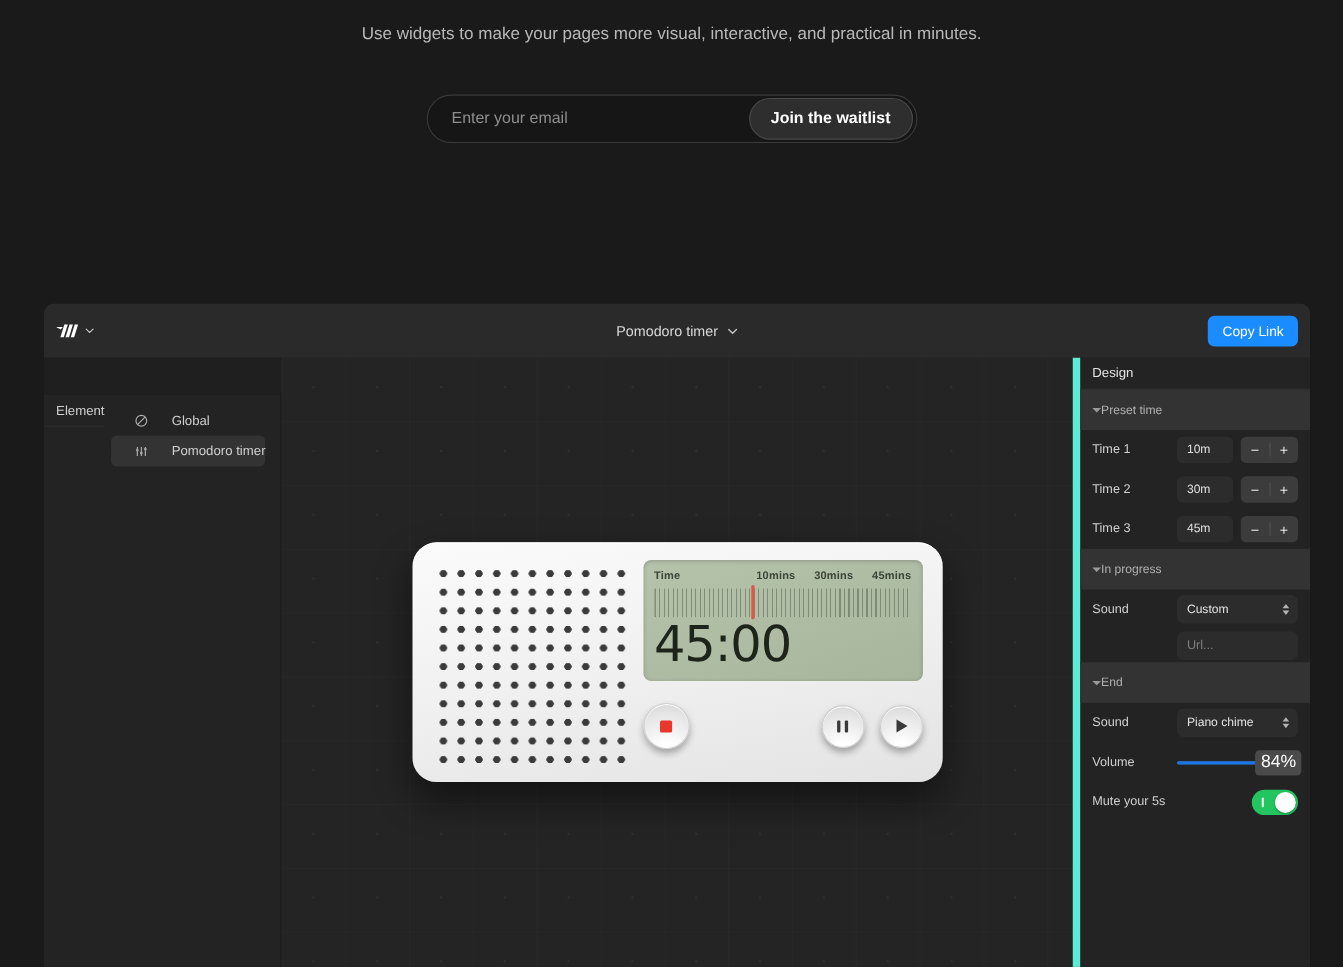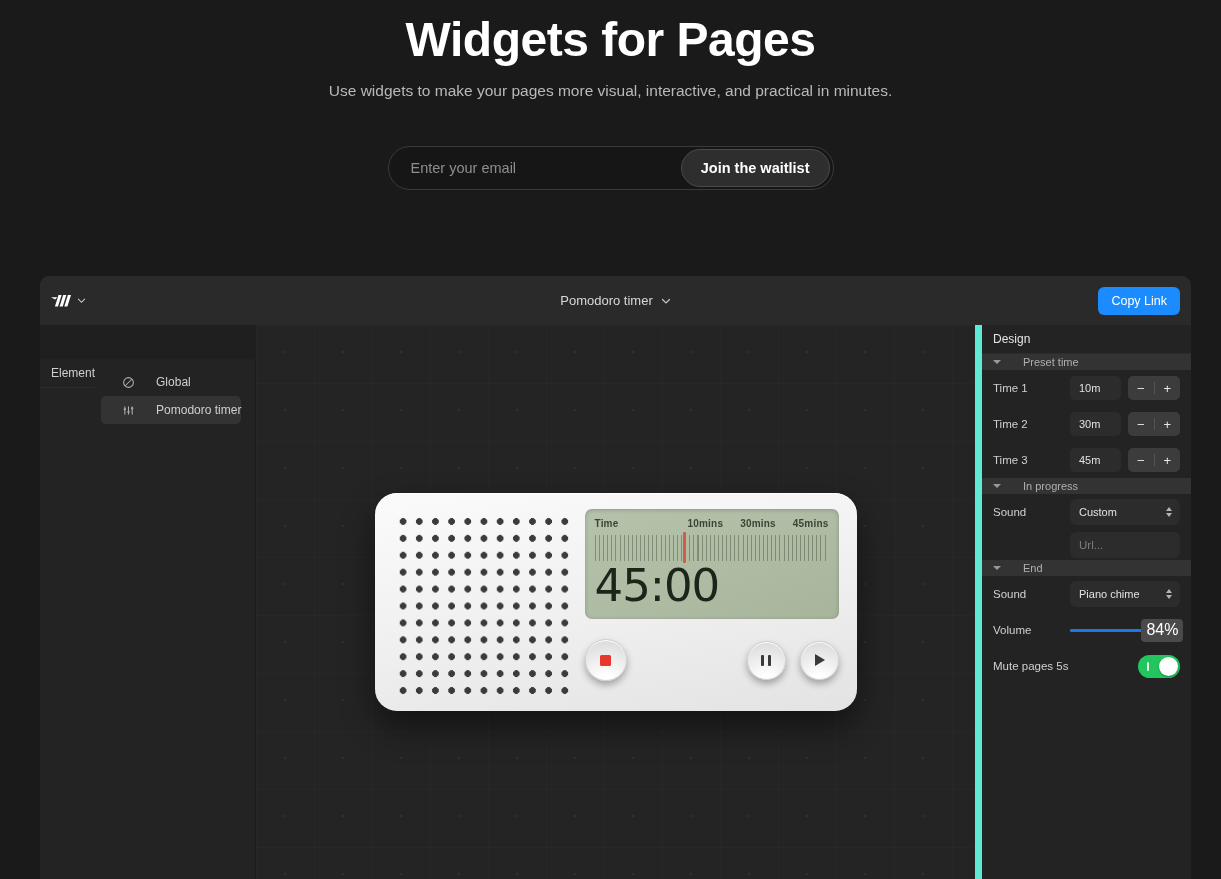--- a/index.html
+++ b/index.html
@@ -202,22 +202,22 @@
     border-left: 7px solid #5eead4;
     overflow: hidden;
   }
   .rp-head {
     height: 29px; display: flex; align-items: center;
     padding-left: 11px;
     font-size: 12px; color: #e4e4e4;
     border-bottom: 1px solid #2c2c2c;
   }
   .section-bar {
-    height: 16px; background: #333333;
-    display: flex; align-items: center; gap: 22px;
+    height: 37px; background: #333333;
+    display: flex; align-items: center; gap: 0;
     padding-left: 11px;
     font-size: 11px; color: #b0b0b0;
     cursor: pointer;
   }
   .tri {
     width: 0; height: 0;
     border-left: 4px solid transparent;
     border-right: 4px solid transparent;
     border-top: 4.5px solid #9a9a9a;
   }
@@ -284,21 +284,20 @@
   }
   .toggle .bar {
     position: absolute; left: 9px; top: 7px;
     width: 2px; height: 9px; background: rgba(255,255,255,.85); border-radius: 1px;
   }
 </style>
 </head>
 <body>
 
 <div class="hero">
-  <h1 class="hero-title">Widgets for Pages</h1>
   <p class="hero-sub">Use widgets to make your pages more visual, interactive, and practical in minutes.</p>
   <div class="waitlist-wrap">
     <div class="waitlist">
       <input class="waitlist-input" type="text" placeholder="Enter your email" style="">
       <button class="waitlist-btn">Join the waitlist</button>
     </div>
   </div>
 </div>
 
 <div class="app">
@@ -481,21 +480,21 @@
         <div class="row-ctl">
           <div class="slider-wrap">
             <div class="track"></div>
             <div class="fill" id="volFill" style="width: 84%;"></div>
             <div class="knob-badge" id="volBadge" style="left: 84%;">84%</div>
           </div>
         </div>
       </div>
 
       <div class="row">
-        <div class="row-lbl">Mute pages 5s</div>
+        <div class="row-lbl">Mute your 5s</div>
         <div class="row-ctl">
           <div class="toggle">
             <span class="bar"></span>
             <span class="knob"></span>
           </div>
         </div>
       </div>
 
     </div>
   </div>

